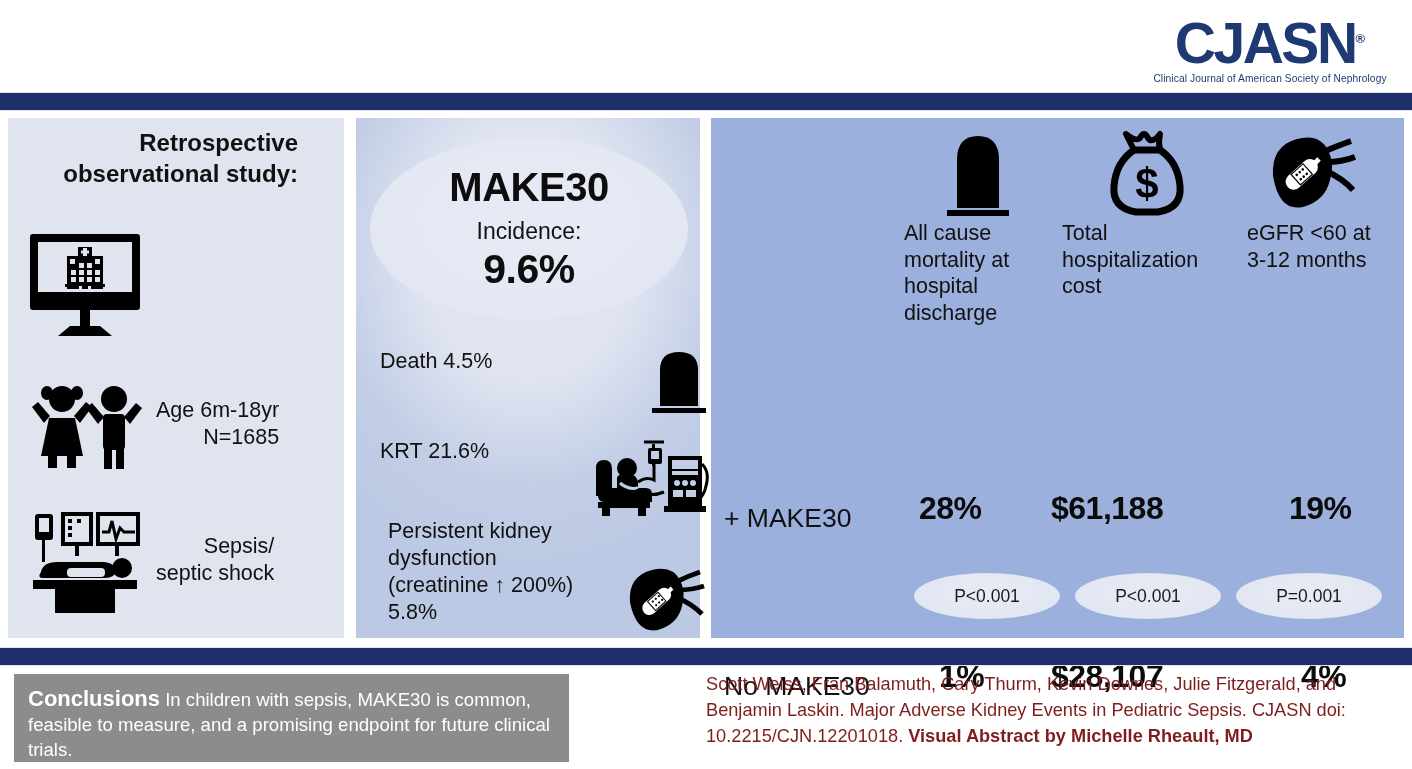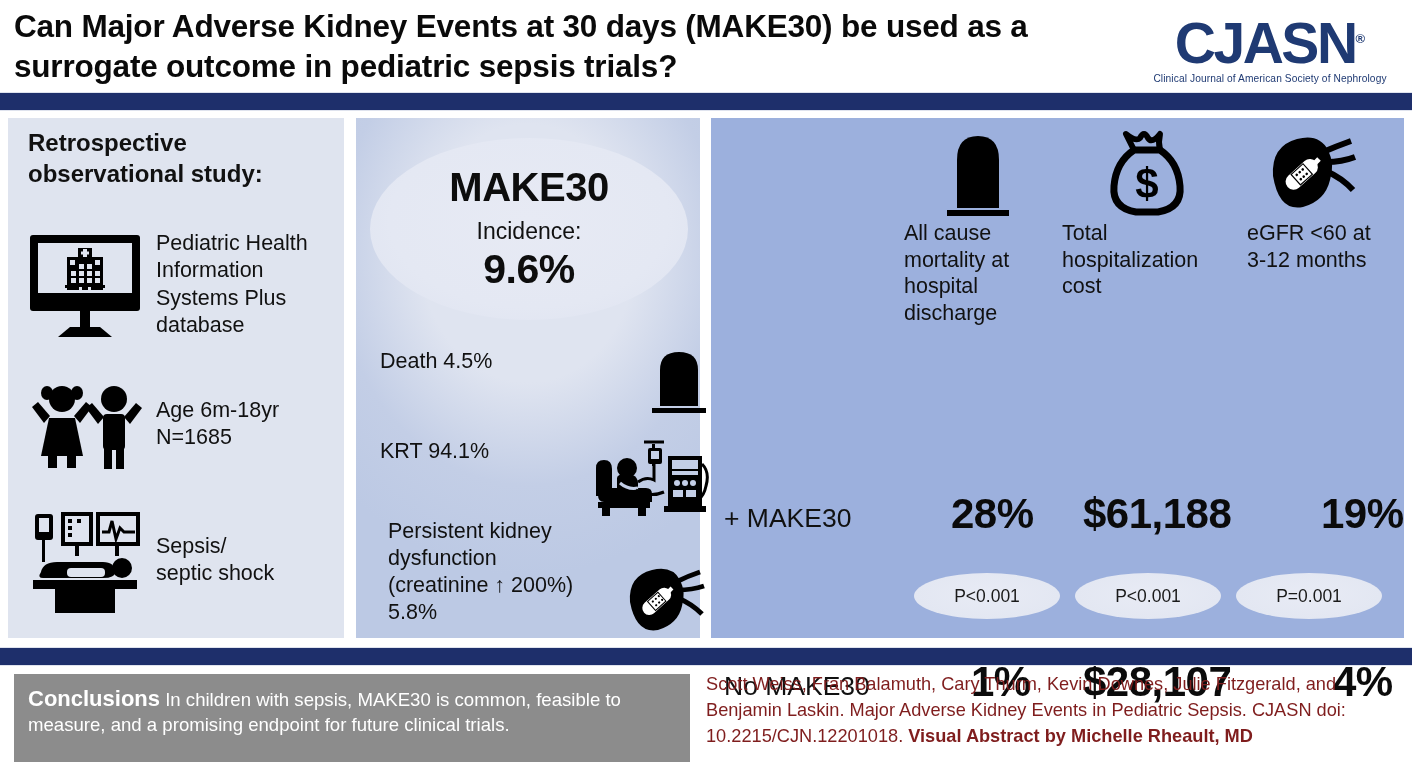--- a/index.html
+++ b/index.html
@@ -40,21 +40,21 @@
   .navy-bar {
     position: absolute; left: 0; width: 1412px; height: 19px;
     background: #1e2f6b;
     border-top: 1px solid #dfe3ee; border-bottom: 1px solid #dfe3ee;
   }
   .navy-top { top: 92px; }
   .navy-bottom { top: 647px; }
 
   
   .panel { position: absolute; top: 118px; height: 520px; }
-  .panel-left   { left: 8px;   width: 336px; background: #dfe4ef; }
+  .panel-left   { left: 8px;   width: 336px; background: #dfe4ef; text-align: right; }
   .panel-mid    { left: 356px; width: 344px;
                   background: radial-gradient(ellipse 78% 62% at 50% 26%, #dfe4f0 0%, #dfe4f0 40%, #c3cee6 72%, #bcc9e4 100%); }
   .panel-right  { left: 711px; width: 693px; background: #9cb0dd; }
 
   
   .left-heading {
     position: absolute; left: 20px; top: 10px; width: 270px;
     font-size: 24px; font-weight: bold; color: #111; line-height: 1.28;
   }
   .left-row { position: absolute; display: flex; align-items: center; }
@@ -91,62 +91,61 @@
   .rp-head .ic { height: 92px; display: flex; align-items: flex-end; justify-content: center; }
   .rp-head .lbl { font-size: 21.5px; color: #111; line-height: 1.24; text-align: left; margin-top: 0; width: 100%; }
   .col1 { left: 193px; width: 148px; }
   .col2 { left: 351px; width: 170px; }
   .col3 { left: 536px; width: 140px; }
 
   .rowlabel { position: absolute; font-size: 26.5px; color: #111; }
   .rl-plus { left: 13px; top: 385px; }
   .rl-no   { left: 13px; top: 553px; }
 
-  .cellval { position: absolute; font-size: 42px; font-weight: bold; color: #0b0b0b; letter-spacing: -0.5px; margin-left: 32px; }
+  .cellval { position: absolute; font-size: 32px; font-weight: bold; color: #0b0b0b; letter-spacing: -0.5px; }
   .v-r1c1 { left: 208px; top: 372px; }
   .v-r1c2 { left: 340px; top: 372px; }
   .v-r1c3 { left: 578px; top: 372px; }
   .v-r2c1 { left: 228px; top: 540px; }
   .v-r2c2 { left: 340px; top: 540px; }
   .v-r2c3 { left: 590px; top: 540px; }
 
   .pval {
     position: absolute; top: 455px; height: 46px;
     border-radius: 50%;
     background: radial-gradient(ellipse at 50% 45%, #e8ebf5 0%, #e3e7f2 70%, #dde2ee 100%);
     display: flex; align-items: center; justify-content: center;
     font-size: 17.5px; color: #1a1a1a;
   }
   .p1 { left: 203px; width: 146px; }
   .p2 { left: 364px; width: 146px; }
   .p3 { left: 525px; width: 146px; }
 
   
   .conclusion {
-    position: absolute; left: 14px; top: 674px; width: 676px; height: 88px;
+    position: absolute; left: 14px; top: 674px; width: 555px; height: 88px;
     background: #8c8c8c; color: #fff;
     padding: 10px 14px 0 14px;
     font-size: 18.6px; line-height: 1.34;
   }
   .conclusion b { font-size: 22px; font-weight: bold; }
   .citation {
     position: absolute; left: 706px; top: 672px; width: 696px;
     font-size: 18.2px; color: #7f1d1d; line-height: 1.42;
   }
   .citation b { font-weight: bold; }
 
   svg { display: block; }
 </style>
 </head>
 <body>
 
 <div class="page">
 
   <div class="header">
-    <div class="title">Can Major Adverse Kidney Events at 30 days (MAKE30) be used as a surrogate outcome in pediatric sepsis trials?</div>
     <div class="logo">
       <div class="logo-mark"><span>CJASN</span><sup>®</sup></div>
       <div class="logo-sub">Clinical Journal of American Society of Nephrology</div>
     </div>
   </div>
 
   <div class="navy-bar navy-top"></div>
 
   <div class="panel panel-left">
     <div class="left-heading">Retrospective observational study:</div>
@@ -173,23 +172,20 @@
           <rect x="69" y="40" width="5" height="5" fill="#dfe4ef"></rect>
           <rect x="45" y="47" width="5" height="5" fill="#dfe4ef"></rect>
           <rect x="53" y="47" width="5" height="5" fill="#dfe4ef"></rect>
           <rect x="61" y="47" width="5" height="5" fill="#dfe4ef"></rect>
           <rect x="69" y="47" width="5" height="5" fill="#dfe4ef"></rect>
           <rect x="39" y="54" width="40" height="3" fill="#000"></rect>
           <rect x="53" y="56" width="3" height="6" fill="#dfe4ef"></rect>
           <rect x="62" y="56" width="3" height="6" fill="#dfe4ef"></rect>
         </svg>
       </div>
-      <div class="tx">
-        <span>Pediatric Health Information Systems Plus database</span>
-      </div>
     </div>
 
     <div class="left-row lr2">
       <div class="ic">
         <svg width="118" height="92" viewBox="0 0 118 92">
 
           <circle cx="36" cy="21" r="13" fill="#000"></circle>
           <ellipse cx="21" cy="15" rx="6" ry="7" fill="#000"></ellipse>
           <ellipse cx="51" cy="15" rx="6" ry="7" fill="#000"></ellipse>
           <path d="M23 40 L49 40 L57 78 L15 78 Z" fill="#000"></path>
@@ -258,21 +254,21 @@
       <div class="tx">Death 4.5%</div>
       <div class="ic">
         <svg width="62" height="66" viewBox="0 0 62 66">
           <path d="M12 58 L12 22 Q12 4 31 4 Q50 4 50 22 L50 58 Z" fill="#000"></path>
           <rect x="4" y="60" width="54" height="5" fill="#000"></rect>
         </svg>
       </div>
     </div>
 
     <div class="mid-row mr2">
-      <div class="tx">KRT 94.1%</div>
+      <div class="tx">KRT 21.6%</div>
       <div class="ic">
         <svg width="124" height="84" viewBox="0 0 124 84">
 
           <path d="M10 30 Q10 22 18 22 Q26 22 26 31 L26 58 L10 58 Z" fill="#000"></path>
           <path d="M24 50 L60 50 Q66 50 66 56 L66 64 L18 64 Q12 64 12 57 Z" fill="#000"></path>
           <rect x="12" y="64" width="52" height="6" fill="#000"></rect>
           <rect x="16" y="70" width="8" height="8" fill="#000"></rect>
           <rect x="52" y="70" width="8" height="8" fill="#000"></rect>
 
           <circle cx="41" cy="30" r="10" fill="#000"></circle>

